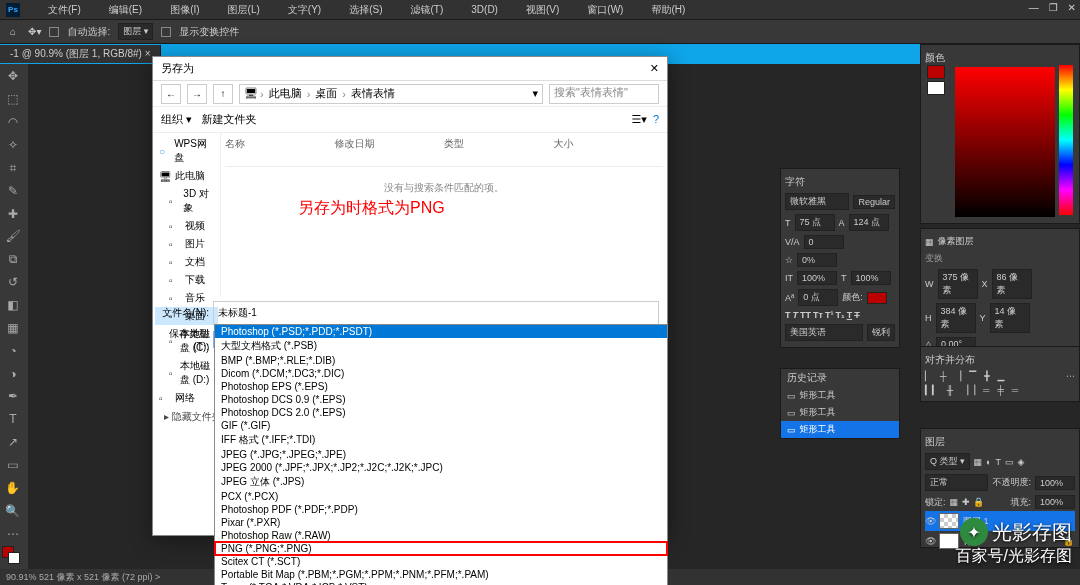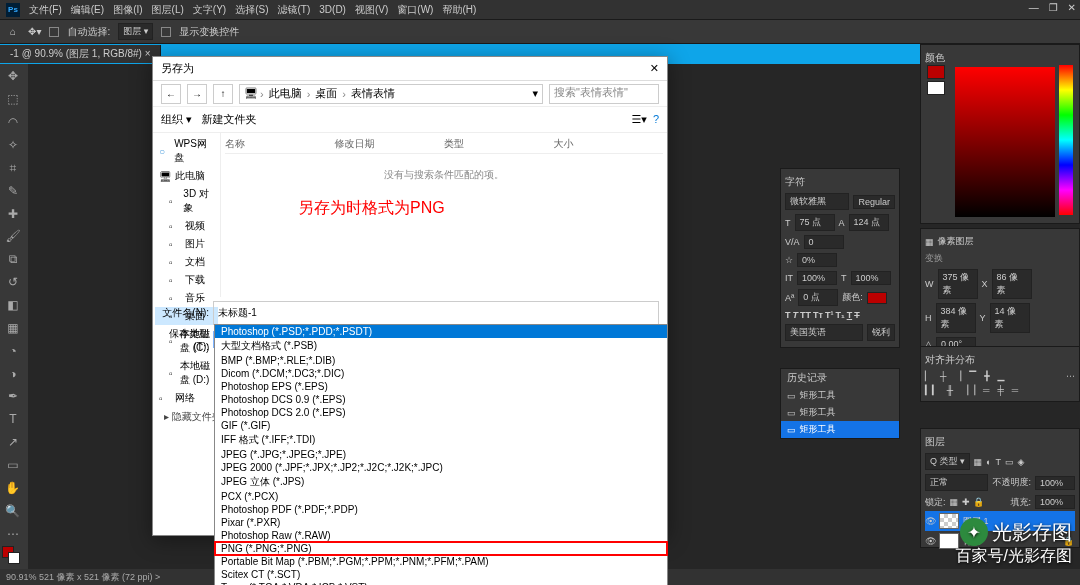--- a/index.html
+++ b/index.html
@@ -1,19 +1,19 @@
 <!DOCTYPE html>
 <html><head>
 <meta charset="utf-8">
 <style>
 * { margin: 0; padding: 0; box-sizing: border-box; font-family: "Microsoft YaHei", Arial, sans-serif; }
 body { width: 1080px; height: 585px; background: #323232; color: #ccc; font-size: 11px; overflow: hidden; position: relative; }
 
 
-.menubar { height: 20px; background: #323232; display: flex; align-items: center; padding: 0 6px; gap: 9px; border-bottom: 1px solid #1a1a1a; }
+.menubar { height: 20px; background: #323232; display: flex; align-items: center; padding: 0 6px; gap: 28px; border-bottom: 1px solid #1a1a1a; }
 .menubar .ps-logo { width: 14px; height: 14px; background: #001e36; color: #31a8ff; font-size: 8px; display: flex; align-items: center; justify-content: center; font-weight: bold; }
 .menubar span { font-size: 10px; color: #ccc; }
 .win-controls { position: absolute; right: 4px; top: 2px; display: flex; gap: 10px; font-size: 10px; }
 
 
 .optionbar { height: 24px; background: #383838; border-bottom: 1px solid #1a1a1a; display: flex; align-items: center; padding: 0 6px; gap: 8px; font-size: 10px; }
 .home-icon { width: 14px; height: 14px; display: flex; align-items: center; justify-content: center; }
 .check { width: 10px; height: 10px; border: 1px solid #888; display: inline-block; }
 
 
@@ -67,21 +67,21 @@
 .dlg-nav .search-box { width: 110px; border: 1px solid #ccc; height: 20px; padding: 0 4px; color: #888; }
 .dlg-toolbar { height: 26px; display: flex; align-items: center; gap: 10px; padding: 0 8px; border-bottom: 1px solid #eee; }
 .dlg-toolbar .tb { font-size: 11px; }
 .dlg-toolbar .right-icons { margin-left: auto; display: flex; gap: 6px; }
 .dlg-body { display: flex; height: 164px; }
 .dlg-tree { width: 68px; border-right: 1px solid #eee; padding: 2px; }
 .dlg-tree .tn { padding: 2px 4px; display: flex; align-items: center; gap: 4px; font-size: 10px; }
 .dlg-tree .tn.sel { background: #cce8ff; }
 .dlg-tree .ico { width: 12px; height: 10px; display: inline-block; }
 .dlg-list { flex: 1; padding: 4px; }
-.dlg-list .cols { display: flex; color: #666; font-size: 10px; border-bottom: 1px solid #eee; padding-bottom: 2px; }
+.dlg-list .cols { display: flex; color: #666; font-size: 10px; border-bottom: 1px solid #eee; padding-bottom: 15px; }
 .dlg-list .cols span { flex: 1; }
 .dlg-list .empty { text-align: center; color: #888; padding: 14px; font-size: 10px; }
 .dlg-bottom { padding: 4px 8px; }
 .dlg-bottom .row { display: flex; align-items: center; gap: 4px; margin-bottom: 2px; }
 .dlg-bottom .lbl { width: 48px; text-align: right; font-size: 10px; }
 .dlg-bottom .input { flex: 1; border: 1px solid #ccc; padding: 4px 4px; font-size: 10px; }
 .dlg-bottom .select-open { flex: 1; border: 1px solid #7eb4ff; background: #fff; padding: 2px 4px; font-size: 10px; }
 
 
 .dropdown { position: absolute; left: 214px; top: 324px; width: 454px; background: #fff; border: 1px solid #888; font-size: 10px; color: #000; z-index: 20; }
@@ -443,22 +443,22 @@
     <div class="opt">GIF (*.GIF)</div>
     <div class="opt">IFF 格式 (*.IFF;*.TDI)</div>
     <div class="opt">JPEG (*.JPG;*.JPEG;*.JPE)</div>
     <div class="opt">JPEG 2000 (*.JPF;*.JPX;*.JP2;*.J2C;*.J2K;*.JPC)</div>
     <div class="opt">JPEG 立体 (*.JPS)</div>
     <div class="opt">PCX (*.PCX)</div>
     <div class="opt">Photoshop PDF (*.PDF;*.PDP)</div>
     <div class="opt">Pixar (*.PXR)</div>
     <div class="opt">Photoshop Raw (*.RAW)</div>
     <div class="opt hl">PNG (*.PNG;*.PNG)</div>
+    <div class="opt">Scitex CT (*.SCT)</div>
     <div class="opt">Portable Bit Map (*.PBM;*.PGM;*.PPM;*.PNM;*.PFM;*.PAM)</div>
-    <div class="opt">Scitex CT (*.SCT)</div>
     <div class="opt">Targa (*.TGA;*.VDA;*.ICB;*.VST)</div>
   </div>
 
 <div class="hidefiles">▸ 隐藏文件夹</div>
 
 <div class="anno-text">另存为时格式为PNG</div>
 <svg class="anno-line" width="60" height="265">
   <line x1="10" y1="0" x2="50" y2="258" stroke="#ff0000" stroke-width="1.5"></line>
   <polygon points="50,258 44,248 54,246" fill="#ff0000"></polygon>
 </svg>

